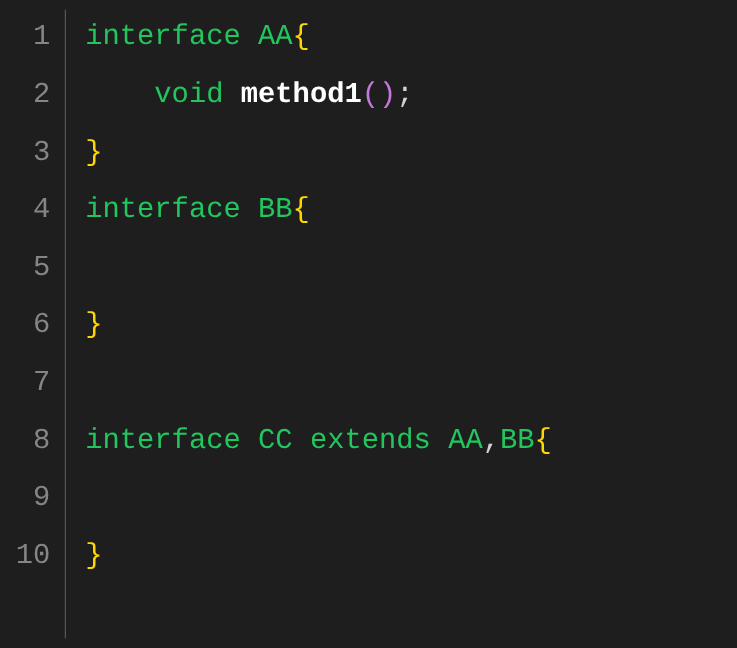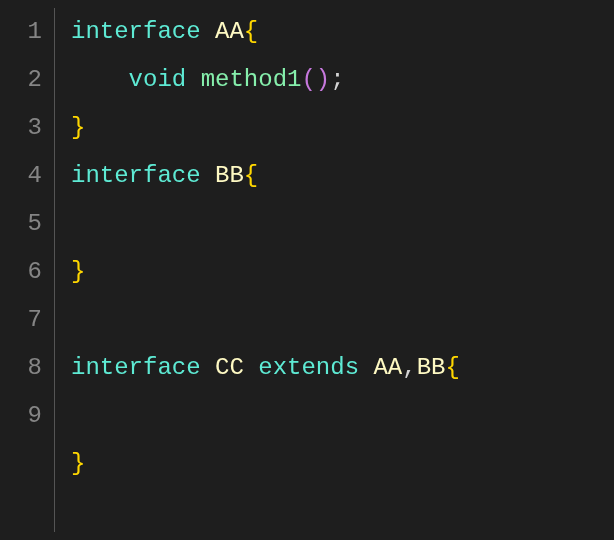--- a/index.html
+++ b/index.html
@@ -37,27 +37,28 @@
       flex: 1;
       padding-left: 16px;
       color: #d4d4d4;
     }
     .code-line {
       height: 48px;
       line-height: 48px;
       white-space: pre;
     }
     .keyword {
-      color: #5eead4;
+      color: #22c55e;
     }
     .type-name {
-      color: #fef9c3;
+      color: #22c55e;
     }
     .method-name {
-      color: #86efac;
+      color: #ffffff;
+      font-weight: bold;
     }
     .punct {
       color: #d4d4d4;
     }
     .bracket-yellow {
       color: #ffd700;
     }
     .bracket-purple {
       color: #c678dd;
     }
@@ -69,20 +70,21 @@
   <div class="gutter">
       <div class="gutter-line">1</div>
       <div class="gutter-line">2</div>
       <div class="gutter-line">3</div>
       <div class="gutter-line">4</div>
       <div class="gutter-line">5</div>
       <div class="gutter-line">6</div>
       <div class="gutter-line">7</div>
       <div class="gutter-line">8</div>
       <div class="gutter-line">9</div>
+      <div class="gutter-line">10</div>
     </div>
   <div class="code">
       <div class="code-line"><span class="keyword">interface </span><span class="type-name">AA</span><span class="bracket-yellow">{</span></div>
       <div class="code-line"><span>    </span><span class="keyword">void </span><span class="method-name">method1</span><span class="bracket-purple">()</span><span class="punct">;</span></div>
       <div class="code-line"><span class="bracket-yellow">}</span></div>
       <div class="code-line"><span class="keyword">interface </span><span class="type-name">BB</span><span class="bracket-yellow">{</span></div>
       <div class="code-line"></div>
       <div class="code-line"><span class="bracket-yellow">}</span></div>
       <div class="code-line"></div>
       <div class="code-line"><span class="keyword">interface </span><span class="type-name">CC </span><span class="keyword">extends </span><span class="type-name">AA</span><span class="punct">,</span><span class="type-name">BB</span><span class="bracket-yellow">{</span></div>

